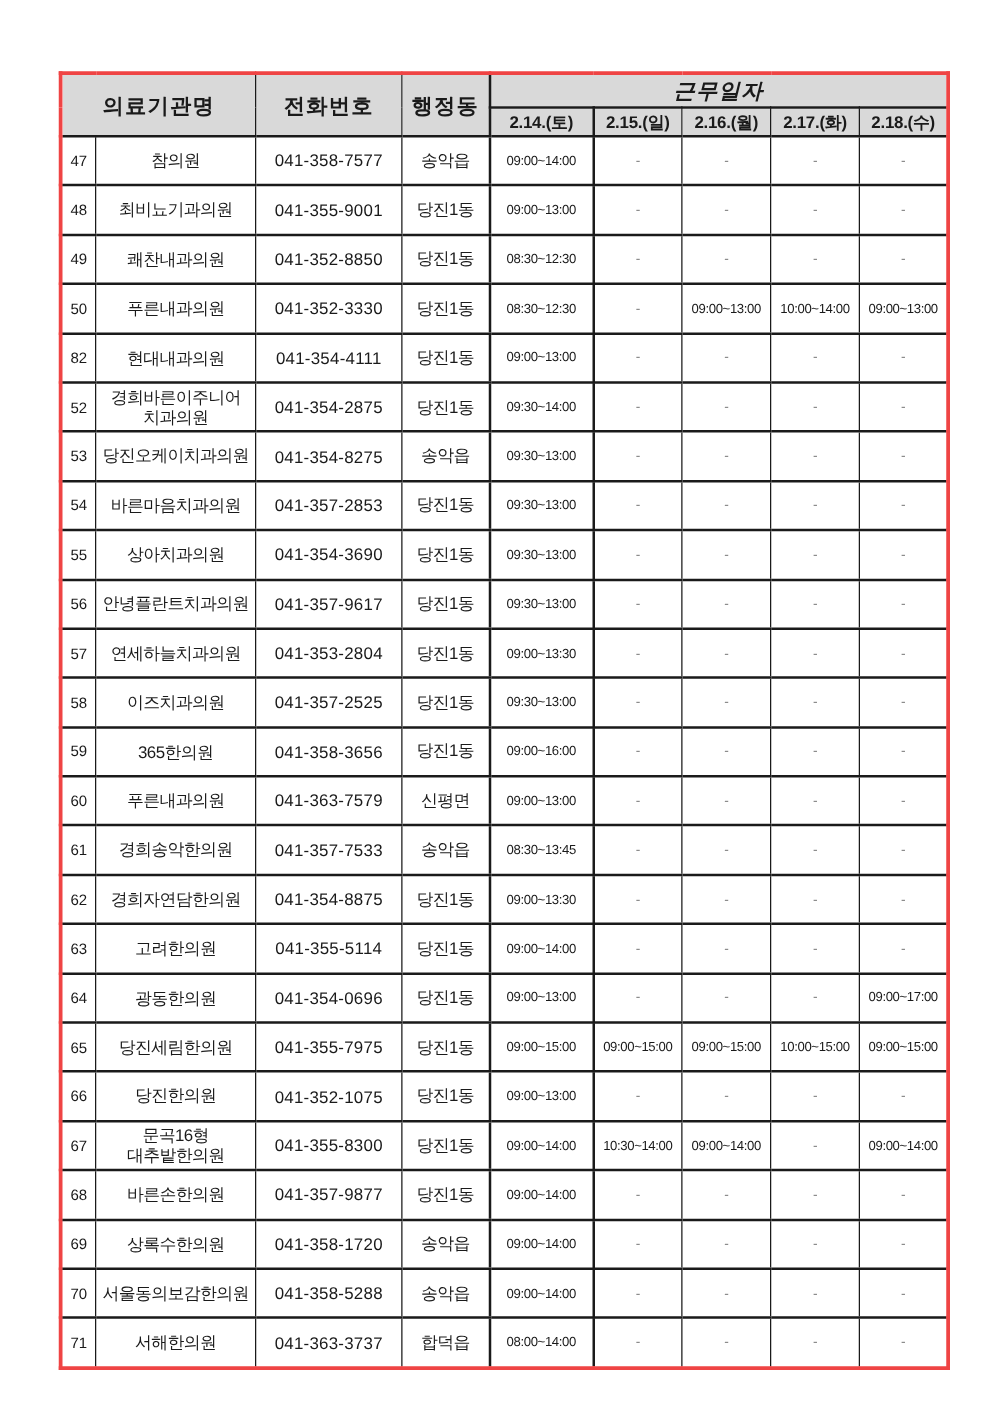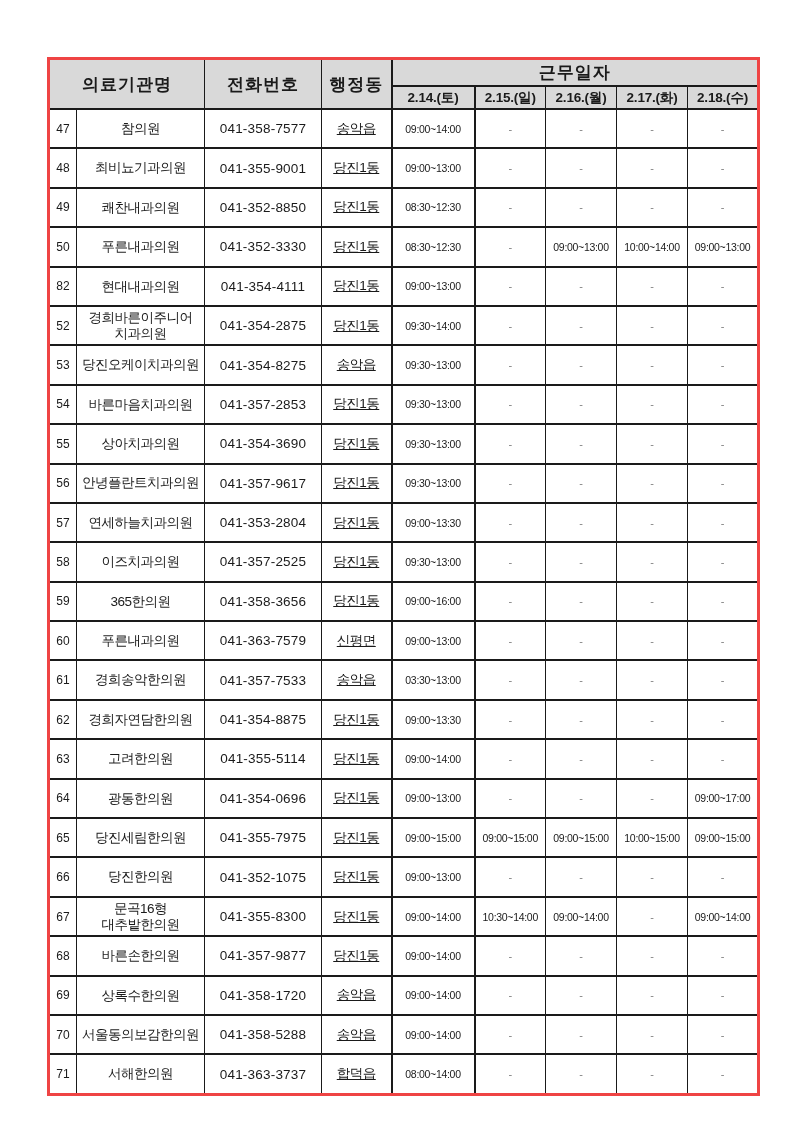--- a/index.html
+++ b/index.html
@@ -53,32 +53,32 @@
     height: 37.4px;
     font-size: 13.5px;
   }
   td.num { font-size: 12px; }
   td.name {
     white-space: pre-line;
     line-height: 1.15;
     letter-spacing: -0.5px;
   }
   td.phone { letter-spacing: 0.2px; }
-  td.district { letter-spacing: -0.5px; text-decoration: underline; }
+  td.district { letter-spacing: -0.5px; }
   td.hours {
     font-size: 10.5px;
     letter-spacing: -0.3px;
   }
   td.hours.dash {
     color: #7f7f7f;
     font-size: 11px;
   }
   
   th.first-date, td.first-date { border-left-width: 2px; border-right-width: 2px; margin-top: 38px; }
-  th.workdays-head { border-left-width: 2px; }
+  th.workdays-head { border-left-width: 2px; font-style: italic; }
 </style>
 </head>
 <body>
 
 <div class="table-wrap">
   <table class="clinic-table">
     <colgroup>
       <col style="width:28px">
       <col style="width:128px">
       <col style="width:117px">
@@ -258,21 +258,21 @@
     <td class="hours dash">-</td>
     <td class="hours dash">-</td>
     <td class="hours dash">-</td>
     <td class="hours dash">-</td>
   </tr>
         <tr>
     <td class="num">61</td>
     <td class="name">경희송악한의원</td>
     <td class="phone">041-357-7533</td>
     <td class="district">송악읍</td>
-    <td class="hours first-date">03:30~13:00</td>
+    <td class="hours first-date">08:30~13:45</td>
     <td class="hours dash">-</td>
     <td class="hours dash">-</td>
     <td class="hours dash">-</td>
     <td class="hours dash">-</td>
   </tr>
         <tr>
     <td class="num">62</td>
     <td class="name">경희자연담한의원</td>
     <td class="phone">041-354-8875</td>
     <td class="district">당진1동</td>

